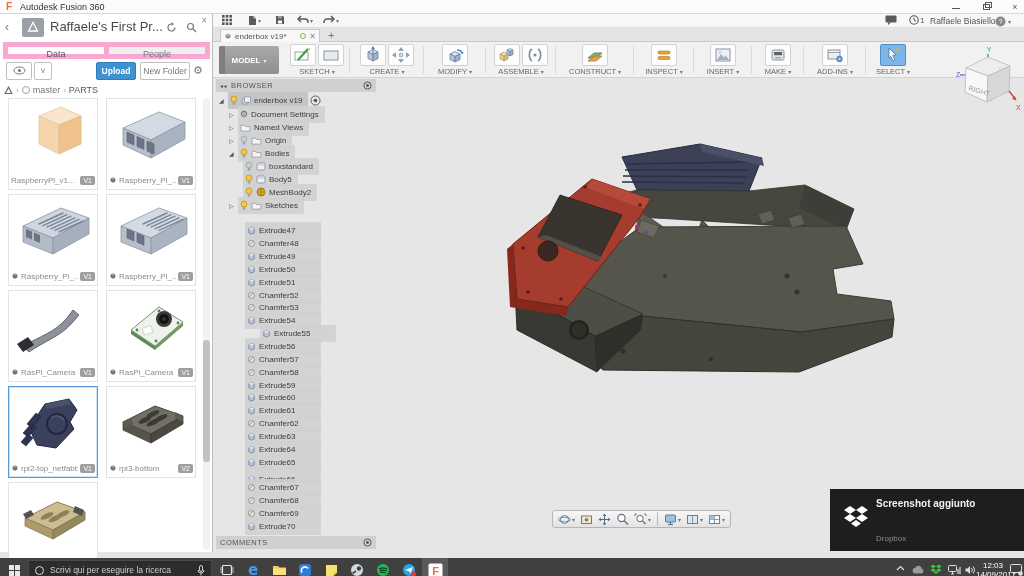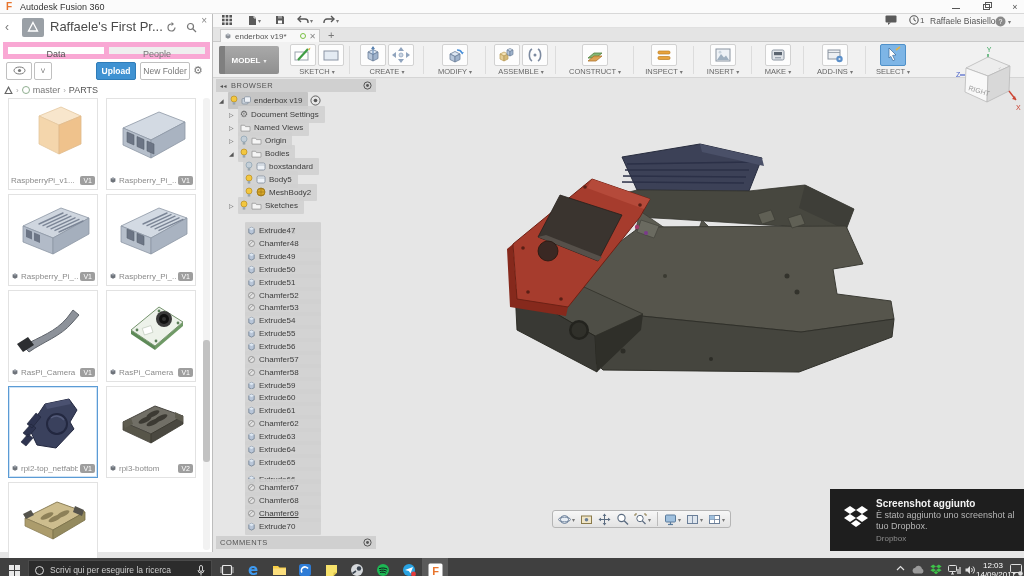--- a/index.html
+++ b/index.html
@@ -912,21 +912,21 @@
         <div class="brow" style="left:32px; top:236.8px;">
     <span class="pill" style="width:76px;">
             <svg width="9" height="9" viewBox="0 0 10 10">
               <path d="M2,3 L5,1.5 L8,3 L8,7.5 L5,9 L2,7.5 Z" fill="#b9c6d8" stroke="#5a6b80" stroke-width=".7"></path>
               <path d="M2,3 L5,4.5 L8,3 L5,1.5 Z" fill="#dde7f2"></path>
             </svg>
             <span>Extrude54</span>
           </span>
   </div>
         <div class="brow" style="left:32px; top:249.64999999999998px;">
-    <span class="pill" style="width:76px;">
+    <span class="pill" style="width:76px;margin-left:15px;">
             <svg width="9" height="9" viewBox="0 0 10 10">
               <path d="M2,3 L5,1.5 L8,3 L8,7.5 L5,9 L2,7.5 Z" fill="#b9c6d8" stroke="#5a6b80" stroke-width=".7"></path>
               <path d="M2,3 L5,4.5 L8,3 L5,1.5 Z" fill="#dde7f2"></path>
             </svg>
             <span>Extrude55</span>
           </span>
   </div>
         <div class="brow" style="left:32px; top:262.5px;">
     <span class="pill" style="width:76px;">
             <svg width="9" height="9" viewBox="0 0 10 10">
@@ -1038,21 +1038,21 @@
         <div class="brow" style="left:32px; top:416.7px;">
     <span class="pill" style="width:76px;">
             <svg width="9" height="9" viewBox="0 0 10 10">
               <circle cx="5" cy="5" r="3.4" fill="#e3e3e3" stroke="#808080" stroke-width=".8"></circle>
               <line x1="2.4" y1="6.8" x2="6.8" y2="2.4" stroke="#808080" stroke-width=".8"></line>
             </svg>
             <span>Chamfer68</span>
           </span>
   </div>
         <div class="brow" style="left:32px; top:429.55px;">
-    <span class="pill" style="width:76px;text-decoration:underline;">
+    <span class="pill" style="width:76px;">
             <svg width="9" height="9" viewBox="0 0 10 10">
               <circle cx="5" cy="5" r="3.4" fill="#e3e3e3" stroke="#808080" stroke-width=".8"></circle>
               <line x1="2.4" y1="6.8" x2="6.8" y2="2.4" stroke="#808080" stroke-width=".8"></line>
             </svg>
             <span>Chamfer69</span>
           </span>
   </div>
         <div class="brow" style="left:32px; top:442.4px;">
     <span class="pill" style="width:76px;">
             <svg width="9" height="9" viewBox="0 0 10 10">
@@ -1162,21 +1162,20 @@
   <svg class="abs" style="left:13px; top:16px;" width="26" height="24" viewBox="0 0 26 24">
     <g fill="#ffffff">
         <path d="M7 1 L13 5 L7 9 L1 5 Z"></path>
         <path d="M19 1 L25 5 L19 9 L13 5 Z"></path>
         <path d="M7 9 L13 13 L7 17 L1 13 Z"></path>
         <path d="M19 9 L25 13 L19 17 L13 13 Z"></path>
         <path d="M13 15 L18 18.5 L13 22 L8 18.5 Z"></path>
       </g>
   </svg>
   <div class="t-title">Screenshot aggiunto</div>
-  <div class="t-body">È stato aggiunto uno screenshot al tuo Dropbox.</div>
   <div class="t-src">Dropbox</div>
 </div>
 
 <div id="taskbar" class="abs">
   <div class="tb-start">
     <div class="winlogo">
         <div></div>
         <div></div>
         <div></div>
         <div></div>

